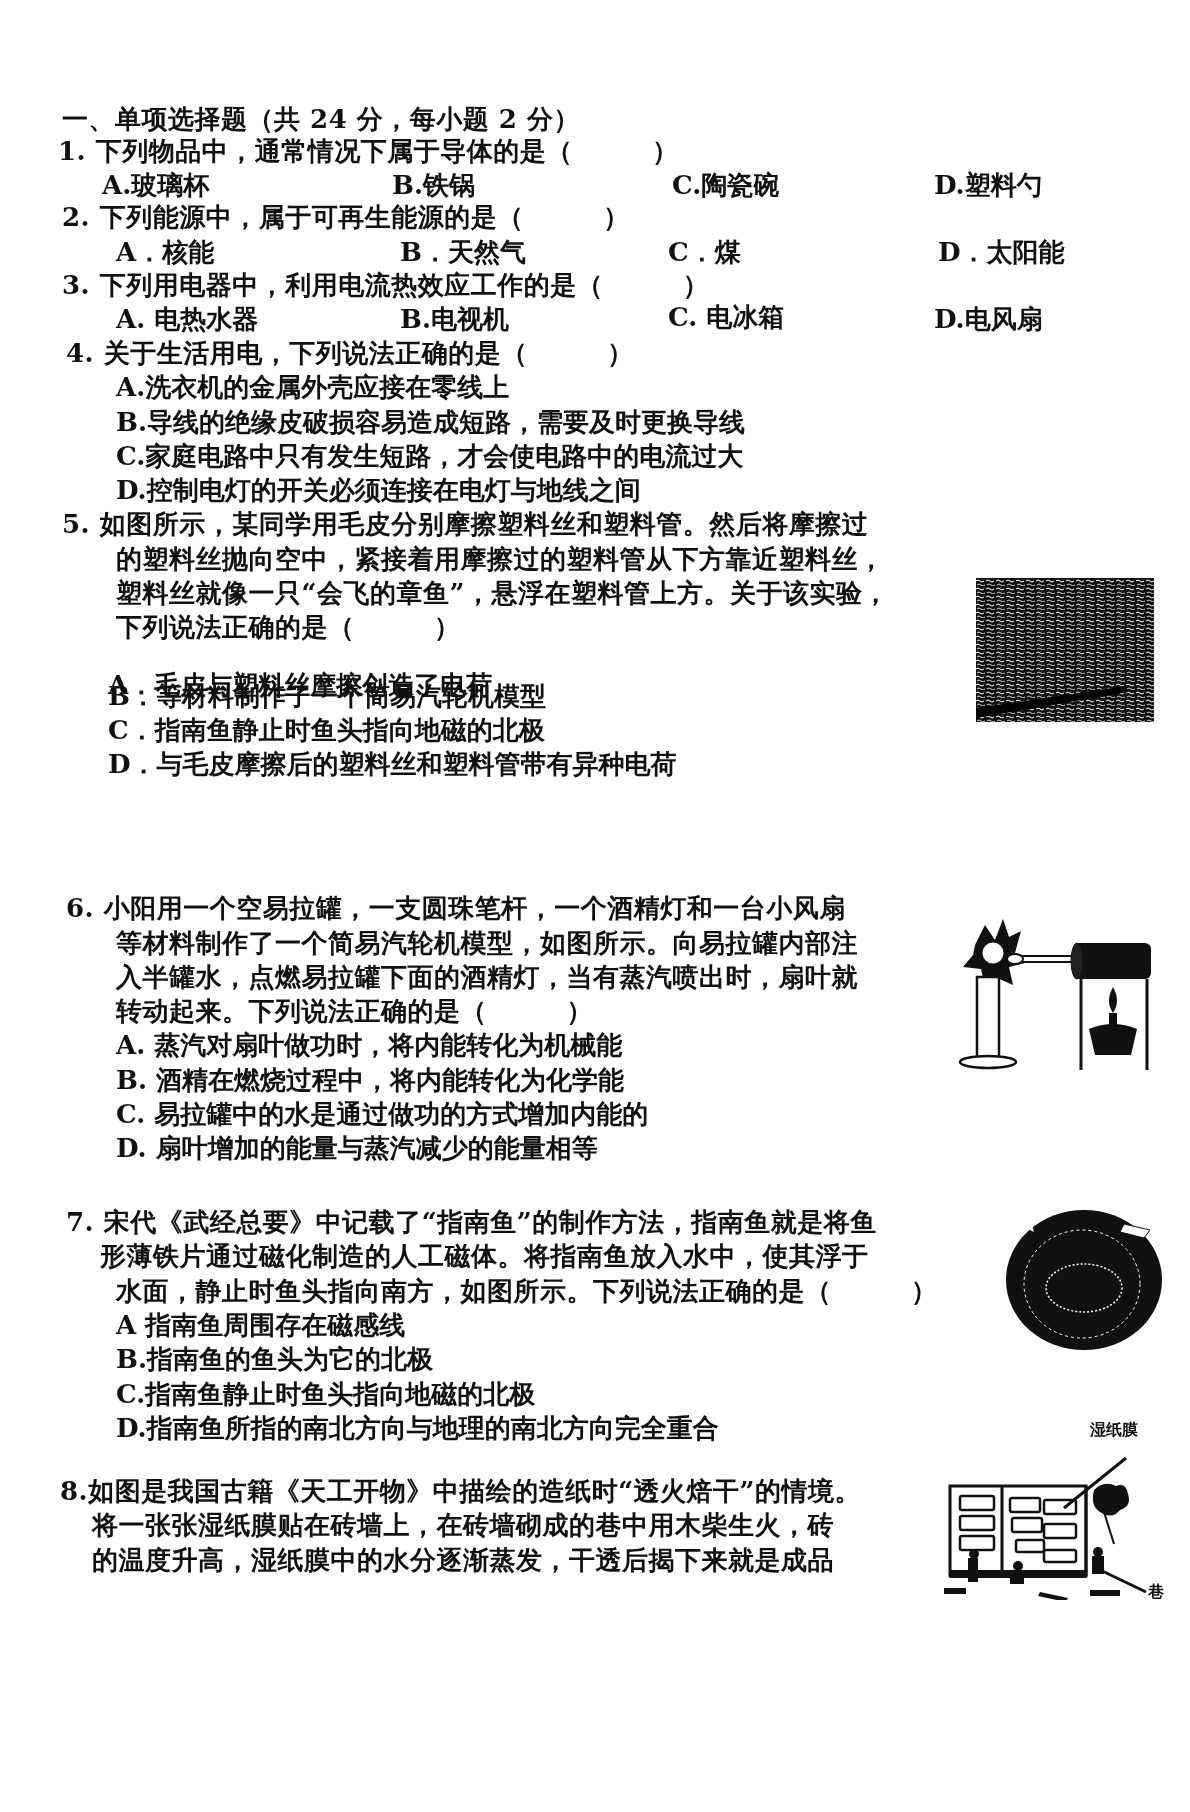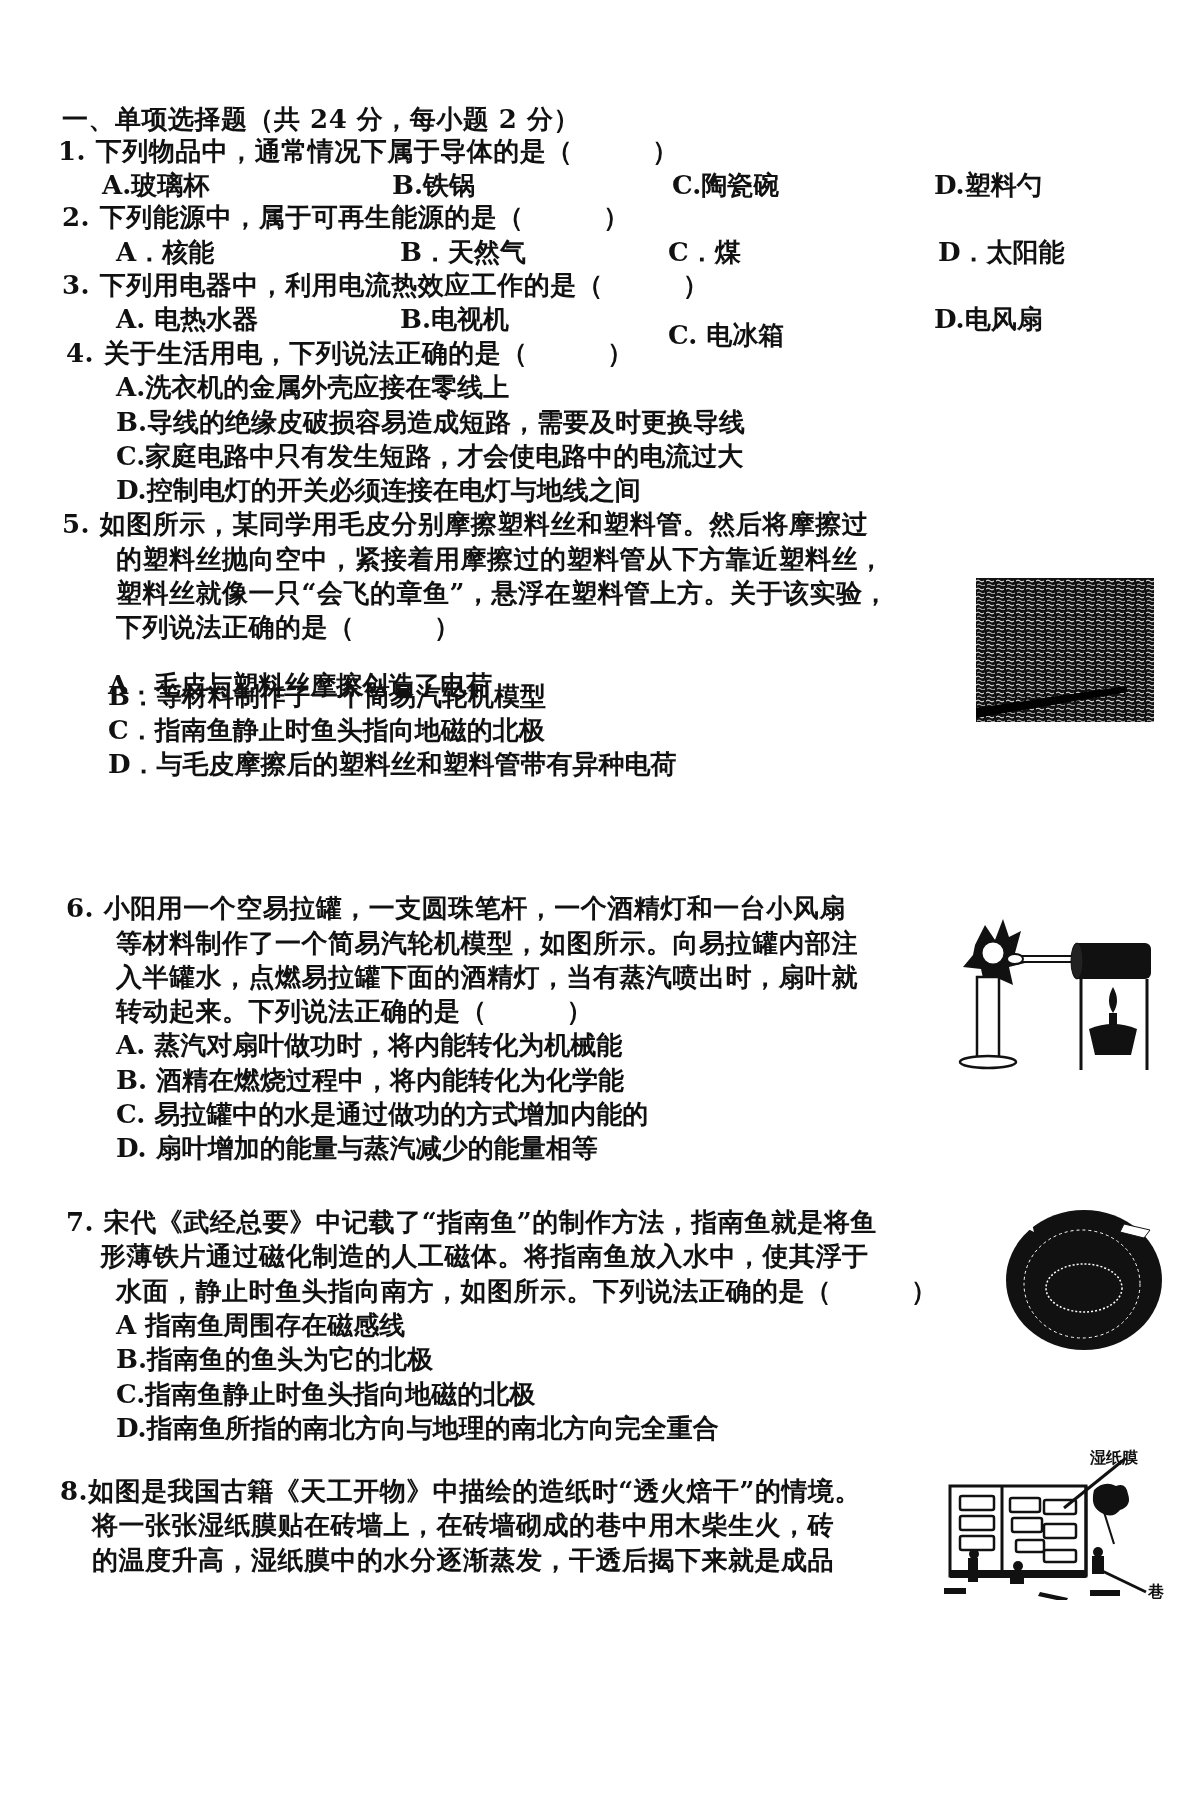--- a/index.html
+++ b/index.html
@@ -40,21 +40,21 @@
 <div class="opt" style="top:233px; left:400px;">B．天然气</div>
 <div class="opt" style="top:233px; left:668px;">C．煤</div>
 <div class="opt" style="top:233px; left:938px;">D．太阳能</div>
 
 <div class="line" style="top:266px; left:62px;">
   <span>3.</span>
   <span>下列用电器中，利用电流热效应工作的是（　　　）</span>
 </div>
 <div class="opt" style="top:300px; left:116px;">A. 电热水器</div>
 <div class="opt" style="top:300px; left:400px;">B.电视机</div>
-<div class="opt" style="top:316px; left:668px;">C. 电冰箱</div>
+<div class="opt" style="top:298px; left:668px;">C. 电冰箱</div>
 <div class="opt" style="top:300px; left:934px;">D.电风扇</div>
 
 <div class="line" style="top:334px; left:66px;">
   <span>4.</span>
   <span>关于生活用电，下列说法正确的是（　　　）</span>
 </div>
 <div class="opt" style="top:368px; left:116px;">A.洗衣机的金属外壳应接在零线上</div>
 <div class="opt" style="top:403px; left:116px;">B.导线的绝缘皮破损容易造成短路，需要及时更换导线</div>
 <div class="opt" style="top:437px; left:116px;">C.家庭电路中只有发生短路，才会使电路中的电流过大</div>
 <div class="opt" style="top:471px; left:116px;">D.控制电灯的开关必须连接在电灯与地线之间</div>
@@ -182,15 +182,15 @@
     <rect x="148" y="136" width="12" height="18" fill="#111"></rect>
 
     <line x1="182" y1="38" x2="120" y2="88" stroke="#111" stroke-width="3"></line>
     <line x1="152" y1="148" x2="202" y2="172" stroke="#111" stroke-width="3"></line>
 
     <rect x="0" y="168" width="22" height="6" fill="#111"></rect>
     <polygon points="96,172 124,178 122,182 94,176" fill="#111"></polygon>
     <rect x="146" y="170" width="30" height="6" fill="#111"></rect>
     <rect x="146" y="180" width="30" height="6" fill="#111"></rect>
   </svg>
-  <div class="fig-label" style="left:146px; top:28px;">湿纸膜</div>
+  <div class="fig-label" style="left:146px; top:0;">湿纸膜</div>
   <div class="fig-label" style="left:204px; top:162px;">巷</div>
 </div>
 
 </body></html>

